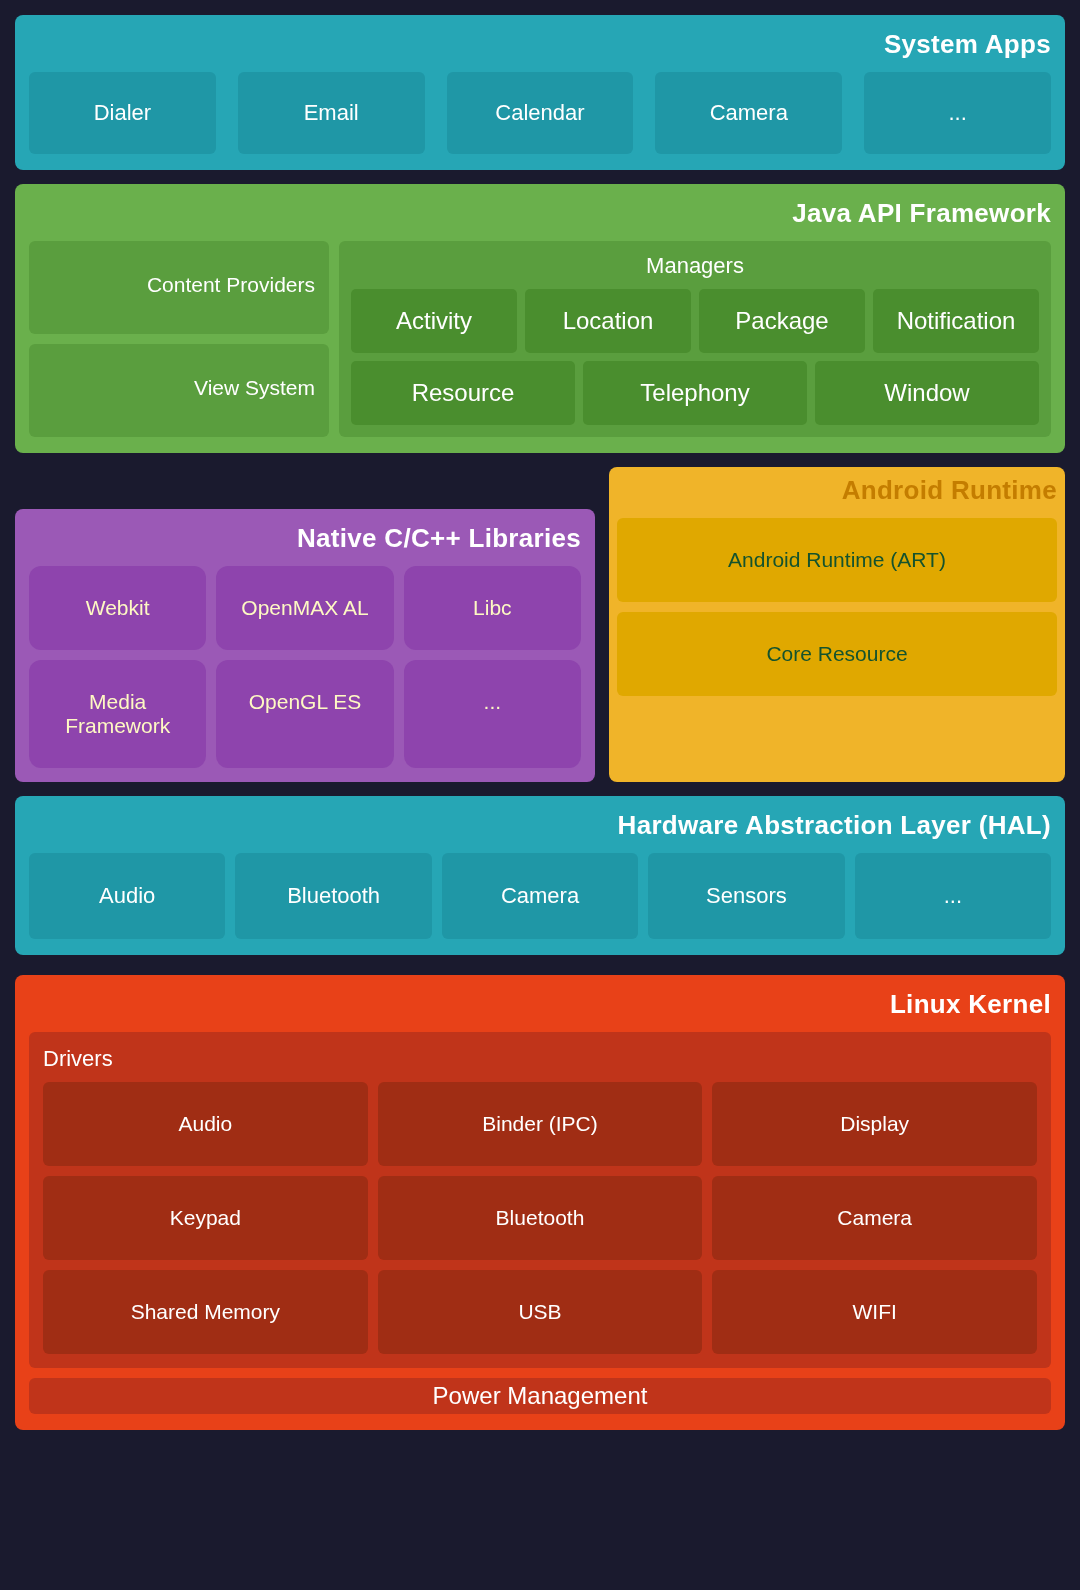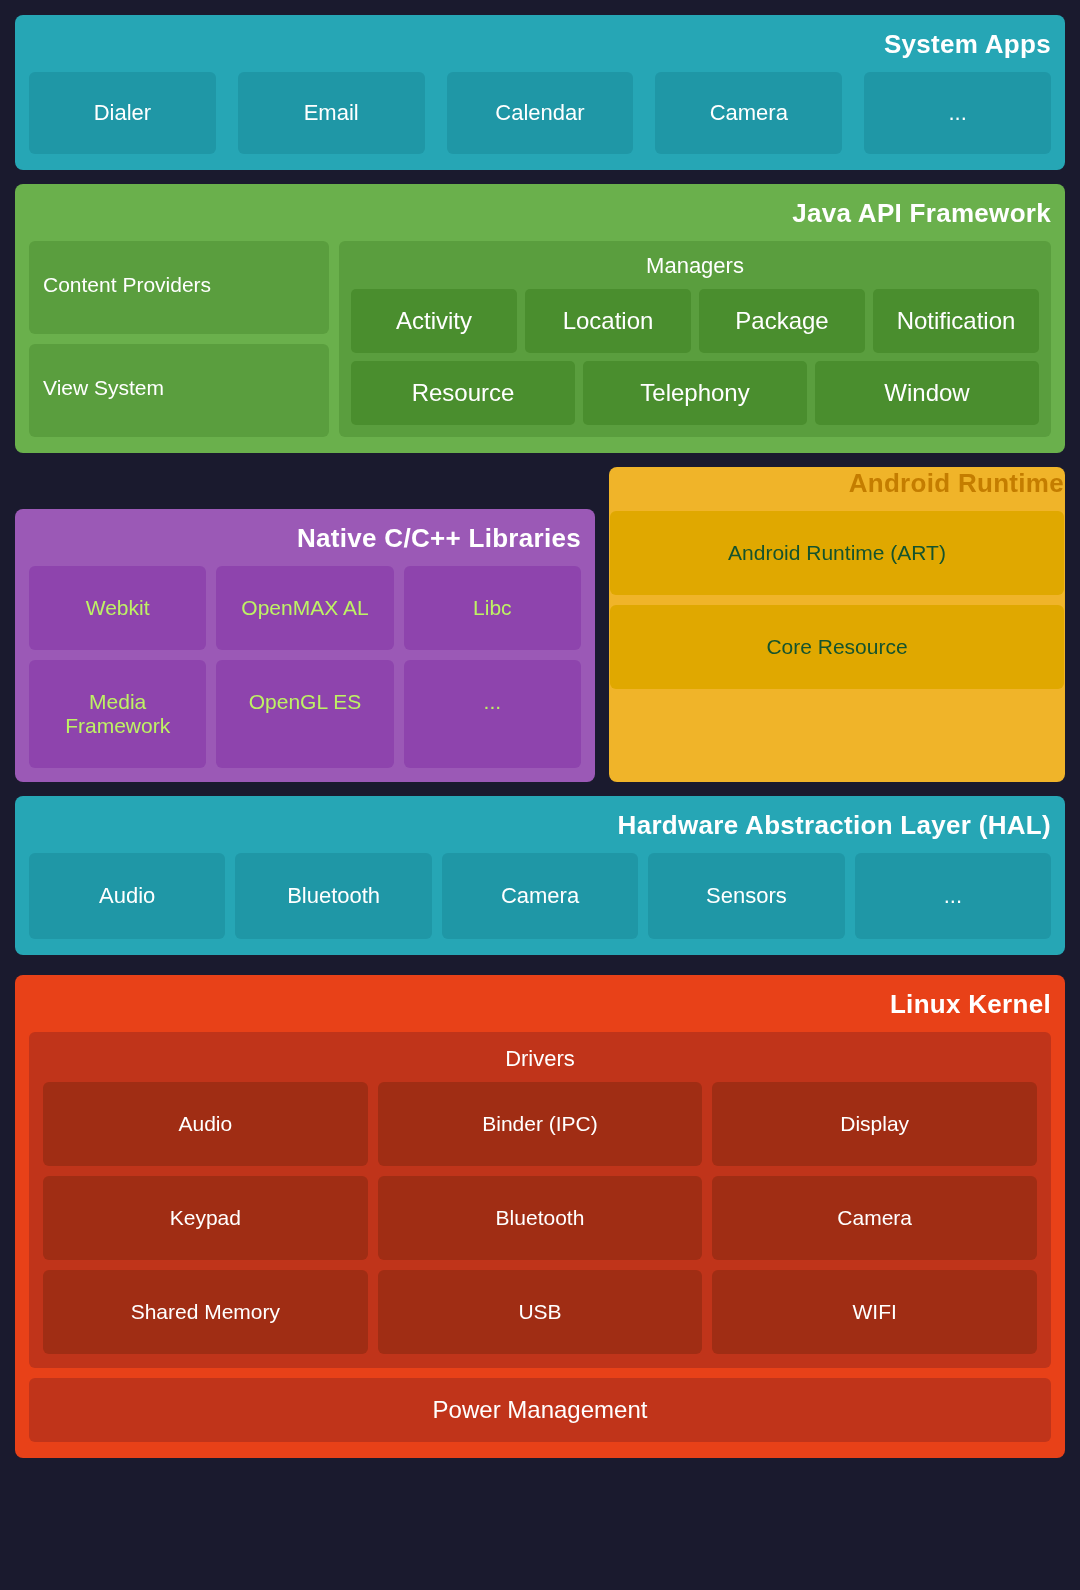--- a/index.html
+++ b/index.html
@@ -60,21 +60,21 @@
       flex-direction: column;
       gap: 10px;
       width: 300px;
       flex-shrink: 0;
     }
 
     .java-card {
       background: #5a9e3e;
       border-radius: 6px;
       padding: 32px 14px;
-      text-align: left;
+      text-align: right;
       color: white;
       font-size: 21px;
       flex: 1;
     }
 
     .managers-box {
       flex: 1;
       background: #5a9e3e;
       border-radius: 6px;
       padding: 12px;
@@ -125,31 +125,31 @@
     }
 
     .native-grid {
       display: grid;
       grid-template-columns: repeat(3, 1fr);
       gap: 10px;
     }
 
     .native-card {
       background: #8e44ad;
-      border-radius: 6px;
+      border-radius: 12px;
       padding: 30px 10px;
       text-align: center;
-      color: #bef264;
+      color: #fef9c3;
       font-size: 21px;
     }
 
     .android-runtime {
       background: #f0b429;
       border-radius: 8px;
-      padding: 1px;
+      padding: 8px;
       flex: 1;
     }
 
     .android-runtime .layer-title {
       color: #c47d00;
     }
 
     .runtime-card {
       background: #e0a800;
       border-radius: 6px;
@@ -191,21 +191,21 @@
     }
 
     .drivers-box {
       background: #c0341a;
       border-radius: 6px;
       padding: 14px;
       margin-bottom: 10px;
     }
 
     .drivers-title {
-      text-align: center;
+      text-align: left;
       color: white;
       font-size: 22px;
       margin-bottom: 10px;
     }
 
     .drivers-grid {
       display: grid;
       grid-template-columns: repeat(3, 1fr);
       gap: 10px;
     }
@@ -215,21 +215,21 @@
       border-radius: 6px;
       padding: 30px 10px;
       text-align: center;
       color: white;
       font-size: 21px;
     }
 
     .power-mgmt {
       background: #c0341a;
       border-radius: 6px;
-      padding: 18px;
+      padding: 4px;
       text-align: center;
       color: white;
       font-size: 24px;
     }
   </style>
 </head>
 <body>
 
 <div class="layer system-apps">
   <div class="layer-title">System Apps</div>

